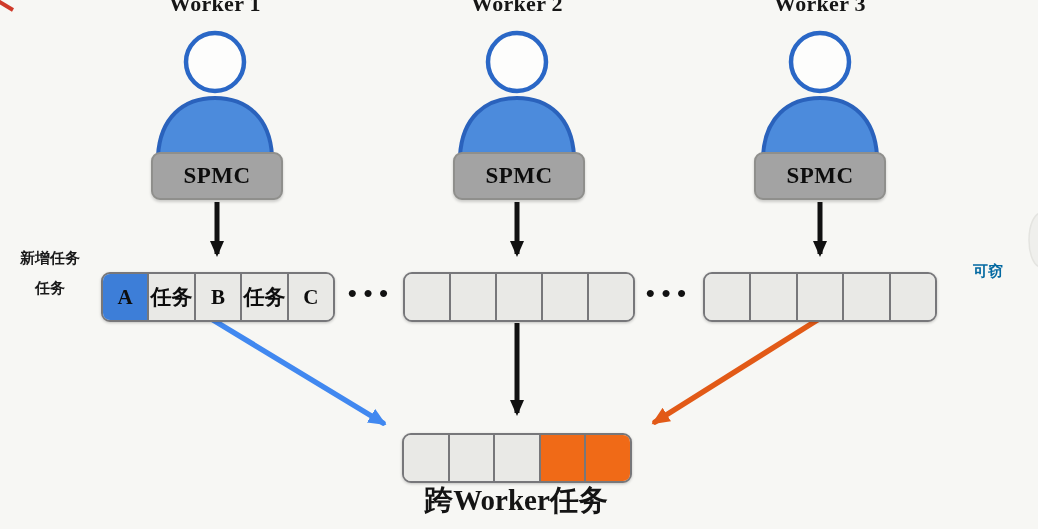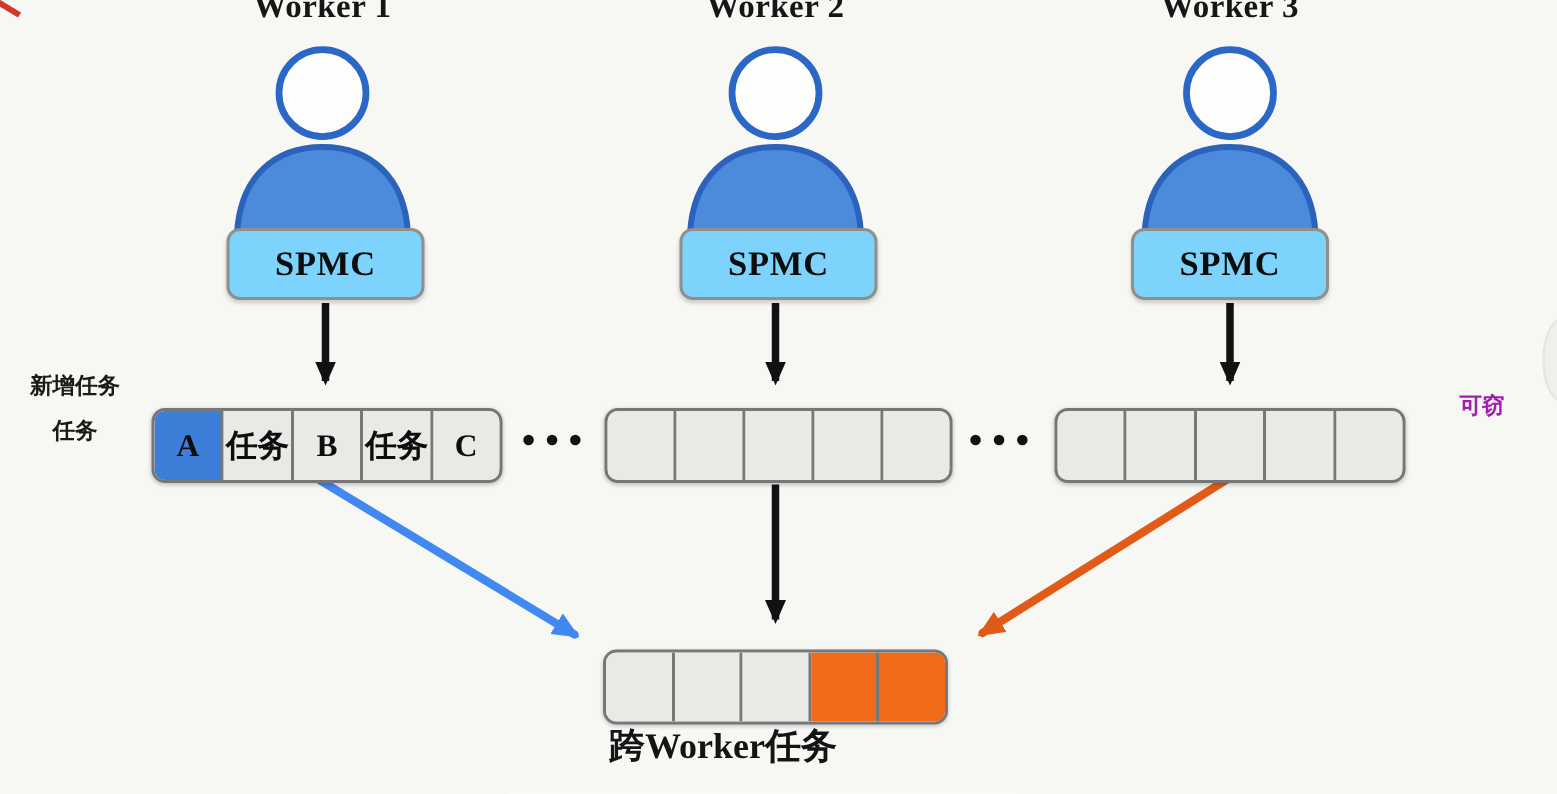--- a/index.html
+++ b/index.html
@@ -13,21 +13,21 @@
   }
   .abs{position:absolute;}
   .worker-title{
     top:-9px;width:160px;
     text-align:center;
     font-size:22px;font-weight:bold;color:#161616;
     letter-spacing:.3px;
   }
   .spmc-box{
     top:152px;width:128px;height:44px;
-    background:#7dd3fc;
+    background:#a3a3a3;
     border:2.5px solid #8f8f8c;
     border-radius:9px;
     box-shadow:0 2px 3px rgba(0,0,0,.18);
     display:flex;align-items:center;justify-content:center;
     z-index:3;
   }
   .spmc-box span{font-size:23px;font-weight:bold;letter-spacing:.5px;color:#0d0d0d;}
   .queue{
     top:272px;height:46px;
     display:flex;
@@ -44,31 +44,31 @@
     display:flex;align-items:center;justify-content:center;
     background:#e9e9e6;
     border-right:2px solid #77777a;
     font-size:21px;font-weight:bold;color:#0d0d0d;
   }
   .cell:last-child{border-right:none;}
   .cell.blue{background:#3d7ed8;}
   .cell.orange{background:#f06a17;}
   .side-label{font-weight:bold;text-align:center;line-height:30px;font-size:15px;z-index:2;}
   .side-label.left{left:0;top:243px;width:100px;color:#1a1a1a;}
-  .side-label.right{left:938px;top:256px;width:100px;color:#a21caf;}
+  .side-label.right{left:938px;top:256px;width:100px;color:#0369a1;}
   .dots{
     top:279px;width:60px;
     font-size:26px;font-weight:bold;color:#111;
     text-align:center;line-height:30px;
     z-index:2;
   }
   .bottom-label{
     left:406px;top:481px;width:220px;
-    text-align:left;
-    font-size:24px;font-weight:bold;color:#141414;
+    text-align:center;
+    font-size:29px;font-weight:bold;color:#141414;
     z-index:2;
   }
   svg.layer{position:absolute;left:0;top:0;z-index:1;}
 </style>
 </head>
 <body>
 
 <div id="stage">
 
   <svg class="layer" width="1038" height="529" viewBox="0 0 1038 529">

